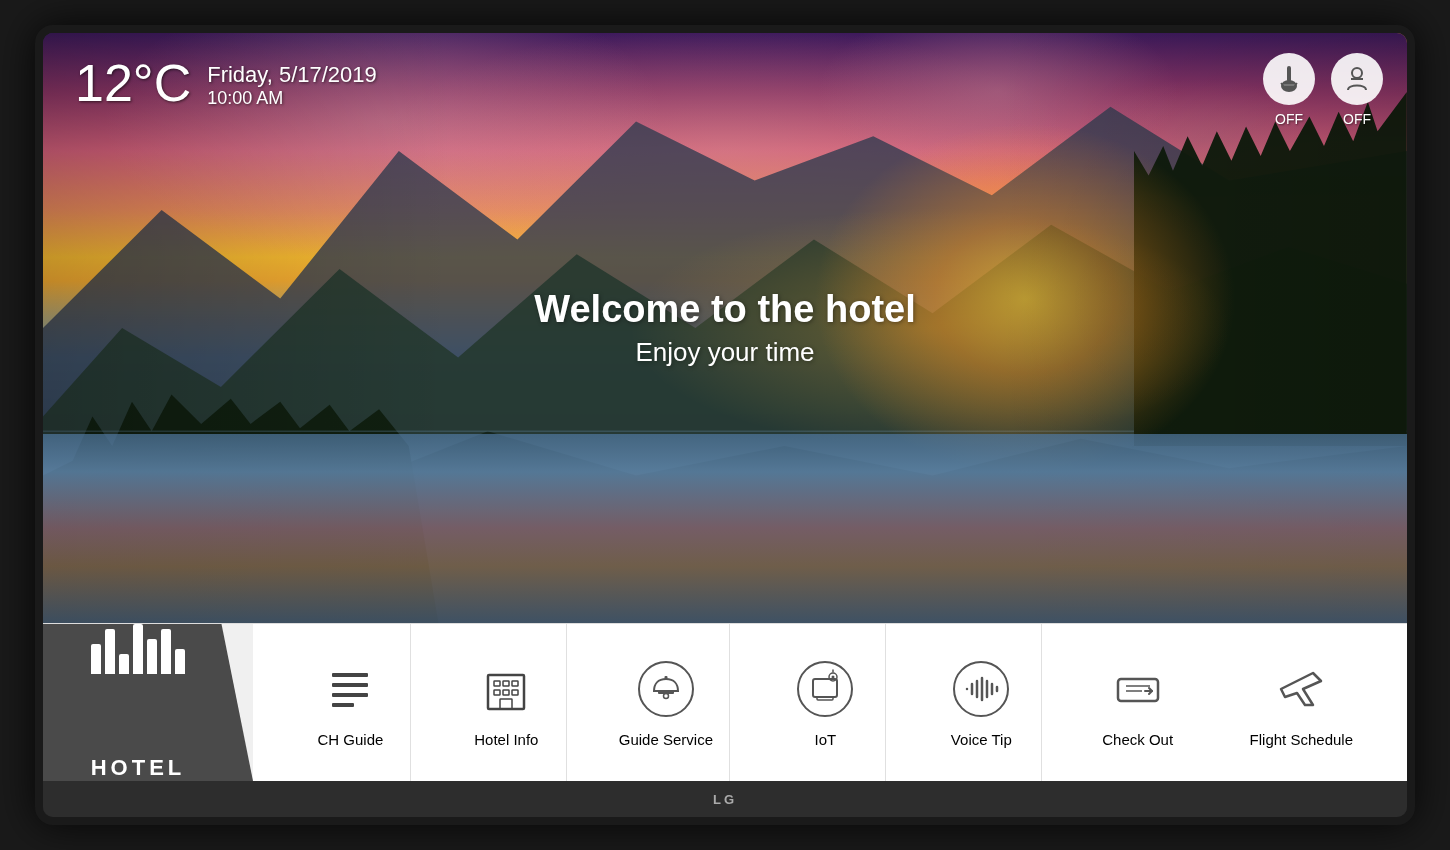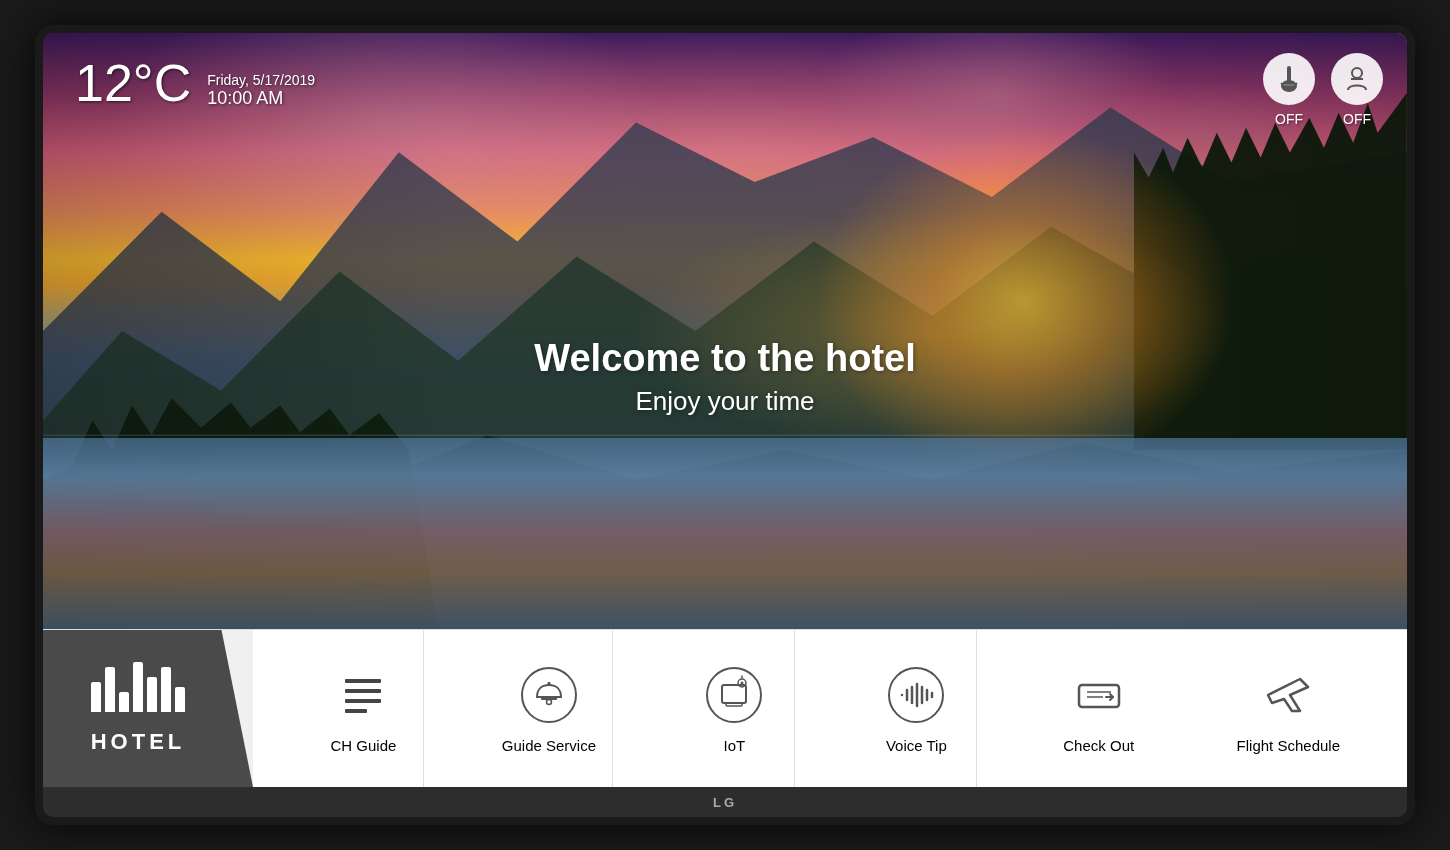--- a/index.html
+++ b/index.html
@@ -150,21 +150,21 @@
     }
 
     .datetime {
       display: flex;
       flex-direction: column;
       justify-content: center;
       padding-top: 4px;
     }
 
     .date-text {
-      font-size: 14px;
+      font-size: 22px;
       font-weight: 400;
     }
 
     .time-text {
       font-size: 18px;
       font-weight: 400;
     }
 
     
     .top-controls {
@@ -204,21 +204,20 @@
 
     
     .welcome-text {
       position: absolute;
       top: 50%;
       left: 50%;
       transform: translate(-50%, -50%);
       text-align: center;
       color: white;
       text-shadow: 1px 1px 4px rgba(0,0,0,0.4);
-      margin-top: 46px;
     }
 
     .welcome-title {
       font-size: 38px;
       font-weight: 600;
       margin-bottom: 6px;
     }
 
     .welcome-subtitle {
       font-size: 26px;
@@ -234,21 +233,21 @@
       border-top: 1px solid #ddd;
     }
 
     .hotel-logo-section {
       width: 210px;
       min-width: 210px;
       background: #4a4a4a;
       display: flex;
       flex-direction: column;
       align-items: center;
-      justify-content: center;
+      justify-content: space-between;
       gap: 17px;
       clip-path: polygon(0 0, 85% 0, 100% 100%, 0 100%);
       padding-right: 20px;
     }
 
     .hotel-bars {
       display: flex;
       align-items: flex-end;
       gap: 4px;
       height: 50px;
@@ -304,21 +303,21 @@
     .nav-label {
       font-size: 15px;
       color: #000000;
       font-weight: 400;
       text-align: center;
       white-space: nowrap;
     }
 
     
     .tv-bottom {
-      height: 30px;
+      height: 36px;
       background: #2d2d2d;
       display: flex;
       align-items: center;
       justify-content: center;
     }
 
     .lg-logo {
       color: #aaa;
       font-size: 13px;
       font-weight: 600;
@@ -421,20 +420,39 @@
             <svg width="52" height="52" viewBox="0 0 52 52">
               <rect x="8" y="10" width="36" height="4" rx="1" fill="#444"></rect>
               <rect x="8" y="20" width="36" height="4" rx="1" fill="#444"></rect>
               <rect x="8" y="30" width="36" height="4" rx="1" fill="#444"></rect>
               <rect x="8" y="40" width="22" height="4" rx="1" fill="#444"></rect>
             </svg>
           </div>
           <span class="nav-label">CH Guide</span>
         </div>
 
+        <div class="nav-item">
+          <div class="nav-icon-container">
+            <svg width="52" height="52" viewBox="0 0 52 52">
+
+              <rect x="8" y="12" width="36" height="34" rx="1" fill="none" stroke="#444" stroke-width="2.5"></rect>
+
+              <rect x="14" y="18" width="6" height="5" rx="0.5" fill="none" stroke="#444" stroke-width="1.5"></rect>
+              <rect x="23" y="18" width="6" height="5" rx="0.5" fill="none" stroke="#444" stroke-width="1.5"></rect>
+              <rect x="32" y="18" width="6" height="5" rx="0.5" fill="none" stroke="#444" stroke-width="1.5"></rect>
+
+              <rect x="14" y="27" width="6" height="5" rx="0.5" fill="none" stroke="#444" stroke-width="1.5"></rect>
+              <rect x="23" y="27" width="6" height="5" rx="0.5" fill="none" stroke="#444" stroke-width="1.5"></rect>
+              <rect x="32" y="27" width="6" height="5" rx="0.5" fill="none" stroke="#444" stroke-width="1.5"></rect>
+
+              <rect x="20" y="36" width="12" height="10" rx="0.5" fill="none" stroke="#444" stroke-width="1.5"></rect>
+            </svg>
+          </div>
+          <span class="nav-label">Hotel Info</span>
+        </div>
 
         <div class="nav-item">
           <div class="nav-icon-container">
             <svg width="60" height="60" viewBox="0 0 60 60">
               <circle cx="30" cy="30" r="27" fill="none" stroke="#555" stroke-width="2"></circle>
 
               <path d="M30 20 C22 20 18 25 18 32 L42 32 C42 25 38 20 30 20Z" fill="none" stroke="#555" stroke-width="2"></path>
               <rect x="22" y="32" width="16" height="3" rx="1" fill="#555"></rect>
               <circle cx="30" cy="37" r="2.5" fill="none" stroke="#555" stroke-width="1.5"></circle>
               <rect x="28.5" y="17" width="3" height="3" rx="1" fill="#555"></rect>

